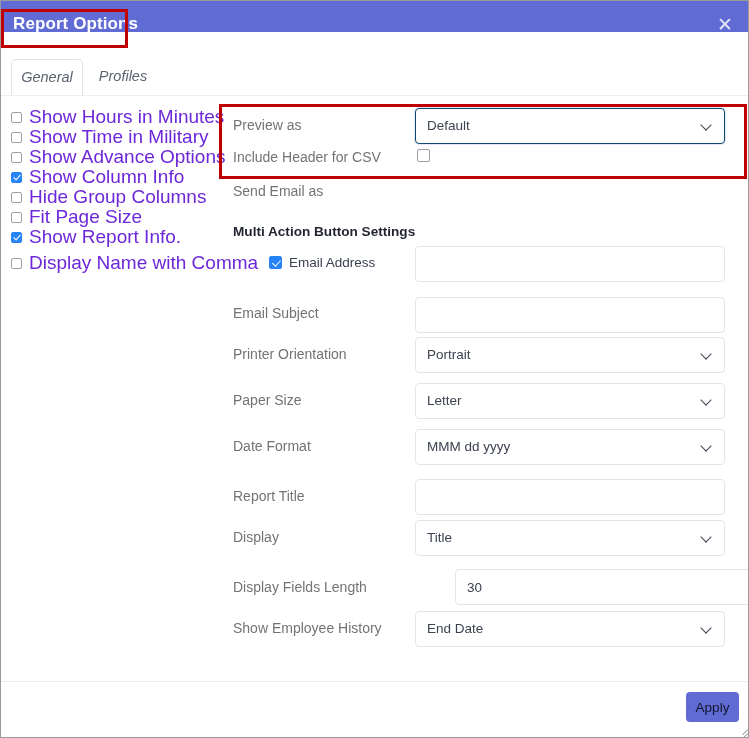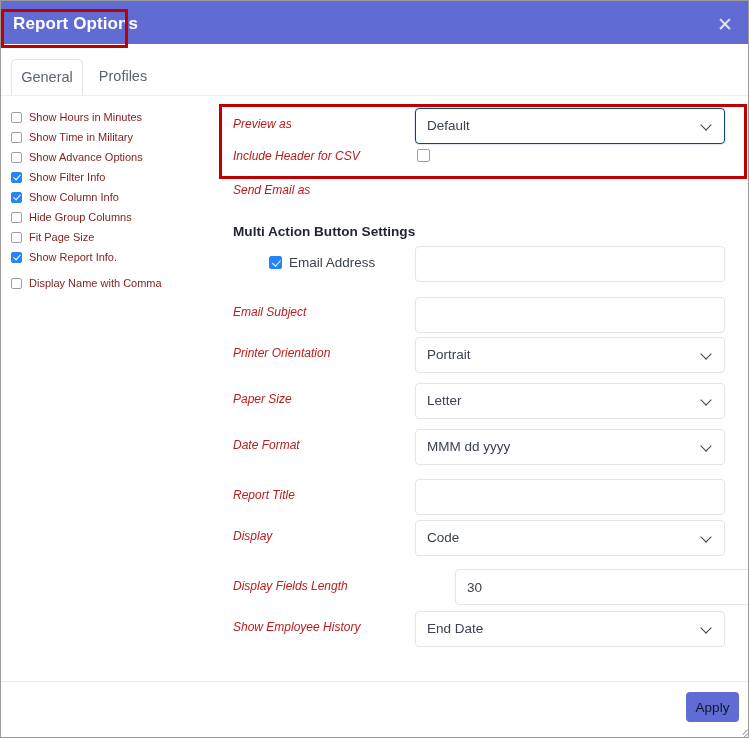--- a/index.html
+++ b/index.html
@@ -20,21 +20,21 @@
     background: #ffffff;
     border: 1px solid #9a9a9a;
     overflow: hidden;
   }
 
   
   .titlebar {
     position: absolute;
     left: 0; top: 0;
     width: 749px;
-    height: 43px;
+    height: 31px;
     background: #606bd4;
     box-sizing: border-box;
   }
   .title-text {
     position: absolute;
     left: 12px;
     top: 13px;
     color: #ffffff;
     font-size: 17px;
     font-weight: bold;
@@ -54,20 +54,21 @@
     user-select: none;
   }
 
   
   .tabbar {
     position: absolute;
     left: 0; top: 48px;
     width: 749px;
     height: 31px;
     background: #ffffff;
+    font-style: italic;
   }
   .tab {
     position: absolute;
     top: 10px;
     height: 37px;
     box-sizing: border-box;
     font-size: 14.5px;
     color: #5c6470;
     line-height: 34px;
     text-align: center;
@@ -148,46 +149,45 @@
     height: 13px;
   }
   .box.big.checked::after {
     left: 3.5px;
     top: 1px;
     width: 3.5px;
     height: 7px;
   }
   .chk-label {
     margin-left: 7px;
-    font-size: 11px;
-    color: #7f1d1d;
+    font-size: 19px;
+    color: #6d28d9;
     white-space: nowrap;
   }
 
   
   .form {
     position: absolute;
     left: 222px;
     top: 0px;
     width: 520px;
   }
   .frow {
     position: absolute;
     left: 0;
     width: 520px;
     height: 36px;
   }
   .flabel {
     position: absolute;
     left: 10px;
     top: 9px;
-    font-size: 12px;
-    color: #b91c1c;
+    font-size: 14px;
+    color: #737373;
     white-space: nowrap;
-    font-style: italic;
   }
   .fcontrol {
     position: absolute;
     left: 192px;
     top: 0;
     width: 310px;
     height: 36px;
   }
 
   .field {
@@ -346,24 +346,20 @@
       <div class="chk-row">
         <span class="box"></span>
         <span class="chk-label">Show Time in Military</span>
       </div>
       <div class="chk-row">
         <span class="box"></span>
         <span class="chk-label">Show Advance Options</span>
       </div>
       <div class="chk-row">
         <span class="box checked"></span>
-        <span class="chk-label">Show Filter Info</span>
-      </div>
-      <div class="chk-row">
-        <span class="box checked"></span>
         <span class="chk-label">Show Column Info</span>
       </div>
       <div class="chk-row">
         <span class="box"></span>
         <span class="chk-label">Hide Group Columns</span>
       </div>
       <div class="chk-row">
         <span class="box"></span>
         <span class="chk-label">Fit Page Size</span>
       </div>
@@ -442,21 +438,21 @@
       <div class="frow" style="top:379px;">
         <div class="flabel" style="top:13px;">Report Title</div>
         <div class="fcontrol" style="top:4px;">
           <input class="field" type="text" value="" style="">
         </div>
       </div>
 
       <div class="frow" style="top:424px;">
         <div class="flabel">Display</div>
         <div class="fcontrol">
-          <div class="field select">Code</div>
+          <div class="field select">Title</div>
           <span class="caret"></span>
         </div>
       </div>
 
       <div class="frow" style="top:470px;">
         <div class="flabel" style="top:13px;">Display Fields Length</div>
         <div class="fcontrol" style="top:3px;padding-left:40px;">
           <input class="field" type="text" value="30" style="">
         </div>
       </div>

